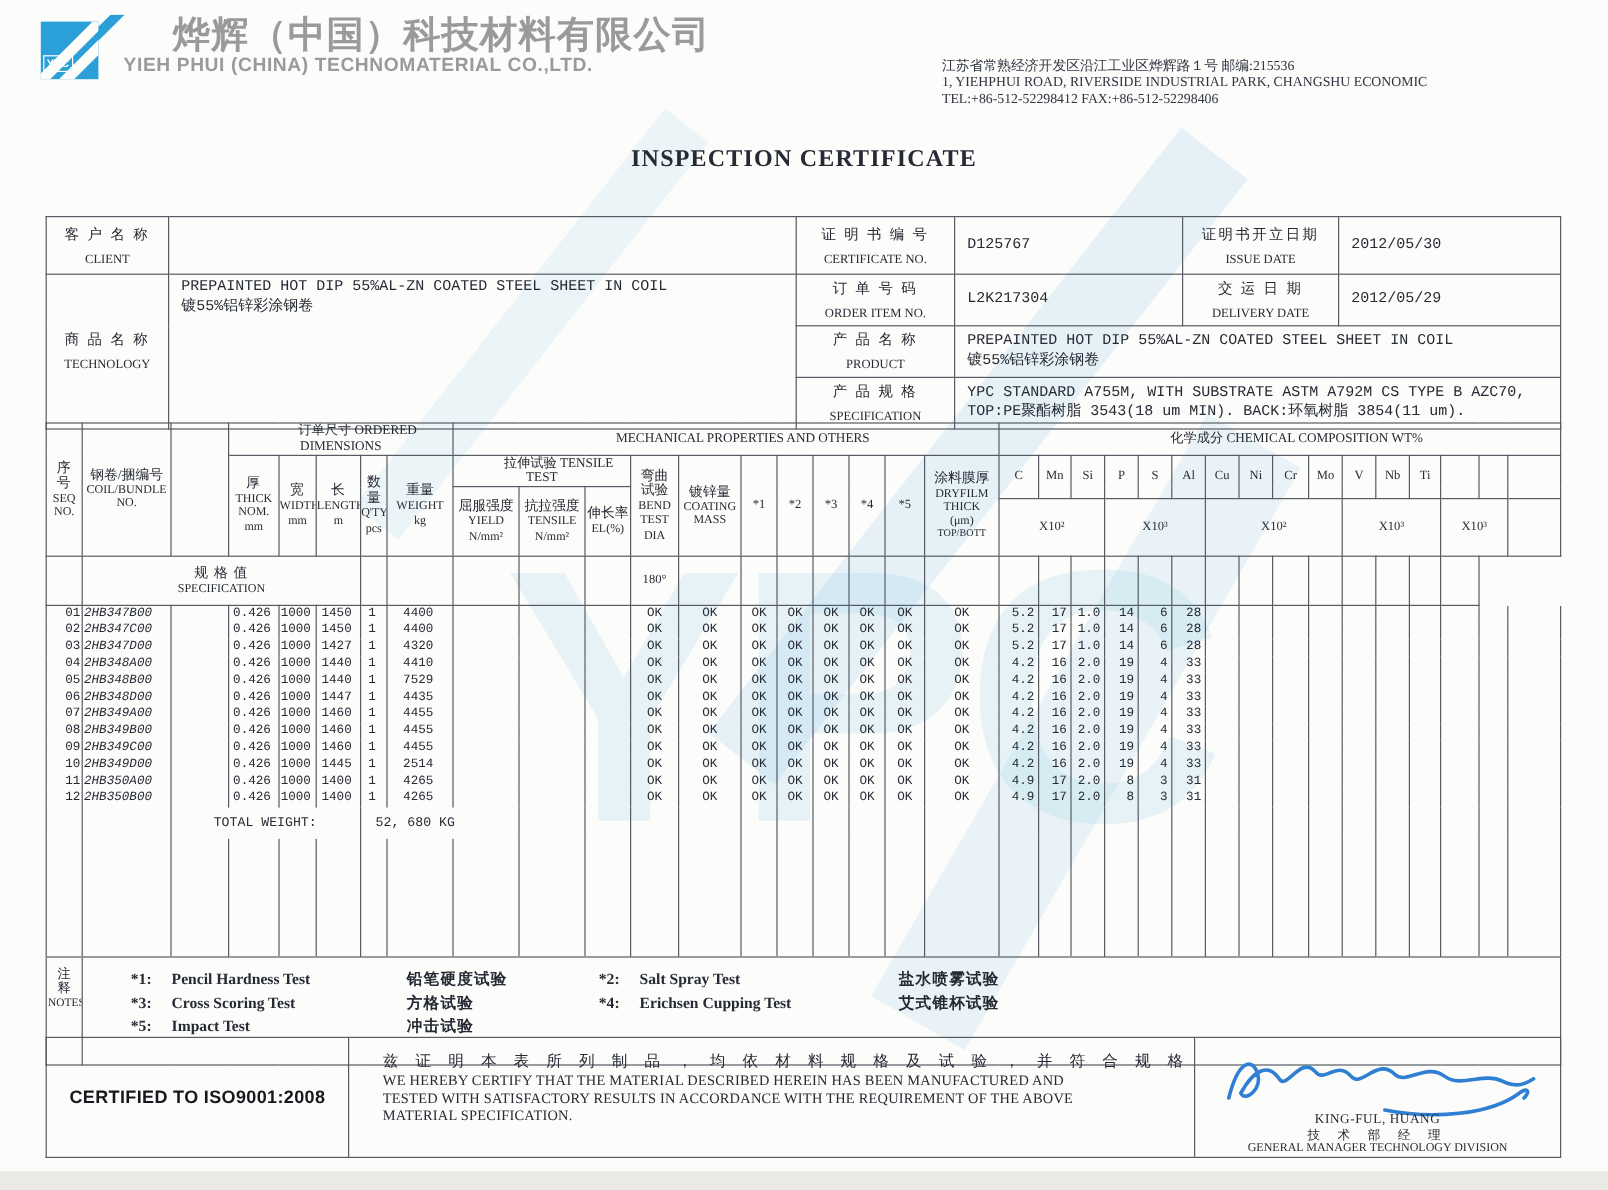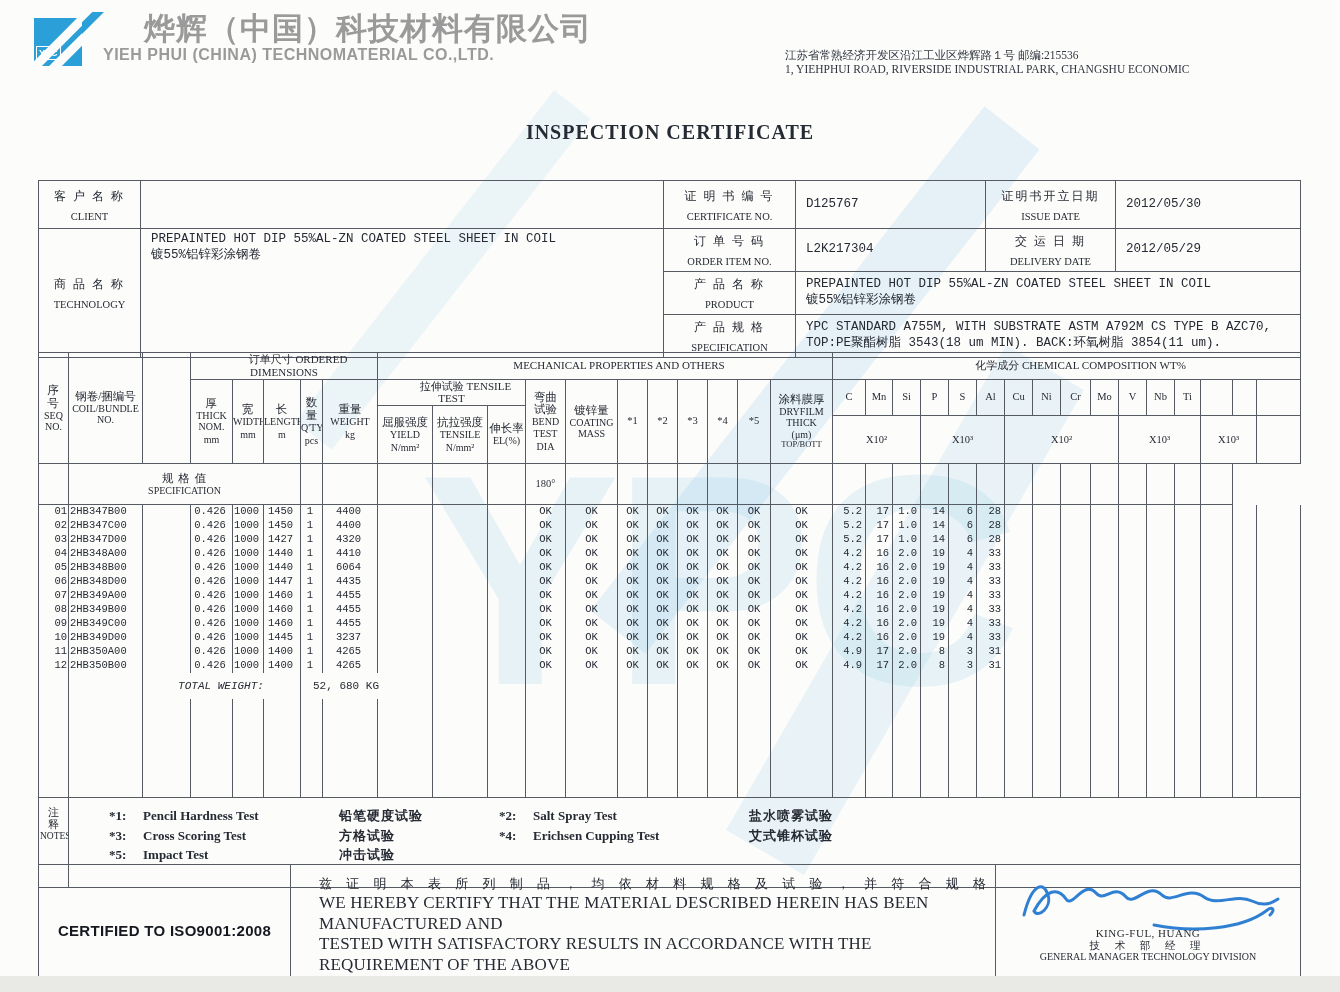--- a/index.html
+++ b/index.html
@@ -38,46 +38,46 @@
   .main{position:absolute;left:38px;top:352px;width:1262px;}
   .main td{font-size:10.5px;line-height:1.12;text-align:center;}
   .main thead td{padding:0;}
   .hz{font-size:11.5px;letter-spacing:1px;display:block;}
   .he{font-size:10px;display:block;font-family:"Liberation Serif","DejaVu Serif",serif;}
   .hu{font-size:10px;display:block;margin-top:2px;}
   .grp{font-size:11px;margin-left:28px;}
   .spec-row td{border-top:1px solid #565b63;border-bottom:1px solid #565b63;height:38px;}
   #data-body td{border-top:none;border-bottom:none;height:14px;font-family:"Liberation Mono","DejaVu Sans Mono",monospace;font-size:10.5px;padding:0;}
   #data-body td:nth-child(1){text-align:right;padding-right:1px;}
-  #data-body td:nth-child(2){text-align:left;padding-left:1px;}
+  #data-body td:nth-child(2){text-align:left;padding-left:1px;font-style:italic;}
   #data-body td:nth-child(n+4):nth-child(-n+8){padding-right:3px;}
   #data-body td:nth-child(n+20):nth-child(-n+25){text-align:right;padding-right:3px;}
   .total-row td,.filler-row td{border-top:none;border-bottom:none;}
   .total-row td{height:24px;font-family:"Liberation Mono","DejaVu Sans Mono",monospace;font-size:11px;}
-  .total-label{text-align:right;padding-right:2px;font-style:italic;}
+  .total-label{text-align:right;padding-right:2px;}
   .total-value{text-align:left !important;padding-left:12px;}
   .filler-row td{height:96px;}
   .notes-row td{border-top:1px solid #565b63;height:80px;vertical-align:top;}
   .notes-side{text-align:center;font-size:10px;line-height:1.3;padding-top:8px;}
   .notes-side .c{display:block;font-size:11px;}
   .notes-body{padding:8px 0 0 40px;text-align:left !important;}
   .nrow{display:flex;font-size:13px;font-weight:600;line-height:1.5;font-family:"Liberation Serif","DejaVu Serif",serif;}
   .nrow .code{width:34px;}
   .nrow .nen{width:196px;}
   .nrow .nzh{width:160px;letter-spacing:1px;}
   .nrow .code2{width:34px;}
   .nrow .nen2{width:216px;}
   
   .cert{position:absolute;left:38px;top:864px;width:1262px;height:100px;}
   .cert td{vertical-align:top;}
   .iso-cell{text-align:center;vertical-align:middle !important;}
   .iso{font-family:"Liberation Sans",sans-serif;font-weight:bold;font-size:15px;letter-spacing:0.3px;color:#15181f;}
   .stmt{padding:10px 14px 0 28px;}
   .stmt .zh{font-size:13px;letter-spacing:5.5px;white-space:nowrap;}
-  .stmt .en{font-size:17px;line-height:1.22;font-family:"Liberation Serif","DejaVu Serif",serif;letter-spacing:0.2px;}
+  .stmt .en{font-size:12px;line-height:1.22;font-family:"Liberation Serif","DejaVu Serif",serif;letter-spacing:0.2px;}
   .sig-cell{position:relative;}
   .sig-script{position:absolute;left:18px;top:6px;width:270px;height:62px;}
   .sig-name{position:absolute;left:0;top:62px;width:100%;text-align:center;font-size:11px;letter-spacing:0.5px;}
   .sig-tzh{position:absolute;left:0;top:74px;width:100%;text-align:center;font-size:10.5px;letter-spacing:6px;}
   .sig-ten{position:absolute;left:0;top:86px;width:100%;text-align:center;font-size:10px;}
   .scan-strip{position:absolute;left:0;top:976px;width:1340px;height:16px;background:#e9e9e6;}
 </style>
 </head>
 <body>
 
@@ -94,20 +94,21 @@
       <div class="cut1"></div>
       <div class="cut2"></div>
     </div>
     <div class="yp">YPC</div>
   </div>
   <div class="co-zh">烨辉（中国）科技材料有限公司</div>
   <div class="co-en">YIEH PHUI (CHINA) TECHNOMATERIAL CO.,LTD.</div>
   <div class="addr">
     <div>江苏省常熟经济开发区沿江工业区烨辉路１号 邮编:215536</div>
     <div>1, YIEHPHUI ROAD, RIVERSIDE INDUSTRIAL PARK, CHANGSHU ECONOMIC</div>
+    <div>TEL:+86-512-52298412  FAX:+86-512-52298406</div>
   </div>
 
   <div class="title">
     <div class="en">INSPECTION CERTIFICATE</div>
   </div>
 
   <table class="info">
     <colgroup>
         <col style="width:102px">
         <col style="width:523px">
@@ -489,21 +490,21 @@
           <td></td>
         </tr>
         <tr>
           <td>05</td>
           <td>2HB348B00</td>
           <td></td>
           <td>0.426</td>
           <td>1000</td>
           <td>1440</td>
           <td>1</td>
-          <td>6064</td>
+          <td>7529</td>
           <td></td>
           <td></td>
           <td></td>
           <td>OK</td>
           <td>OK</td>
           <td>OK</td>
           <td>OK</td>
           <td>OK</td>
           <td>OK</td>
           <td>OK</td>
@@ -674,21 +675,21 @@
           <td></td>
         </tr>
         <tr>
           <td>10</td>
           <td>2HB349D00</td>
           <td></td>
           <td>0.426</td>
           <td>1000</td>
           <td>1445</td>
           <td>1</td>
-          <td>3237</td>
+          <td>2514</td>
           <td></td>
           <td></td>
           <td></td>
           <td>OK</td>
           <td>OK</td>
           <td>OK</td>
           <td>OK</td>
           <td>OK</td>
           <td>OK</td>
           <td>OK</td>

